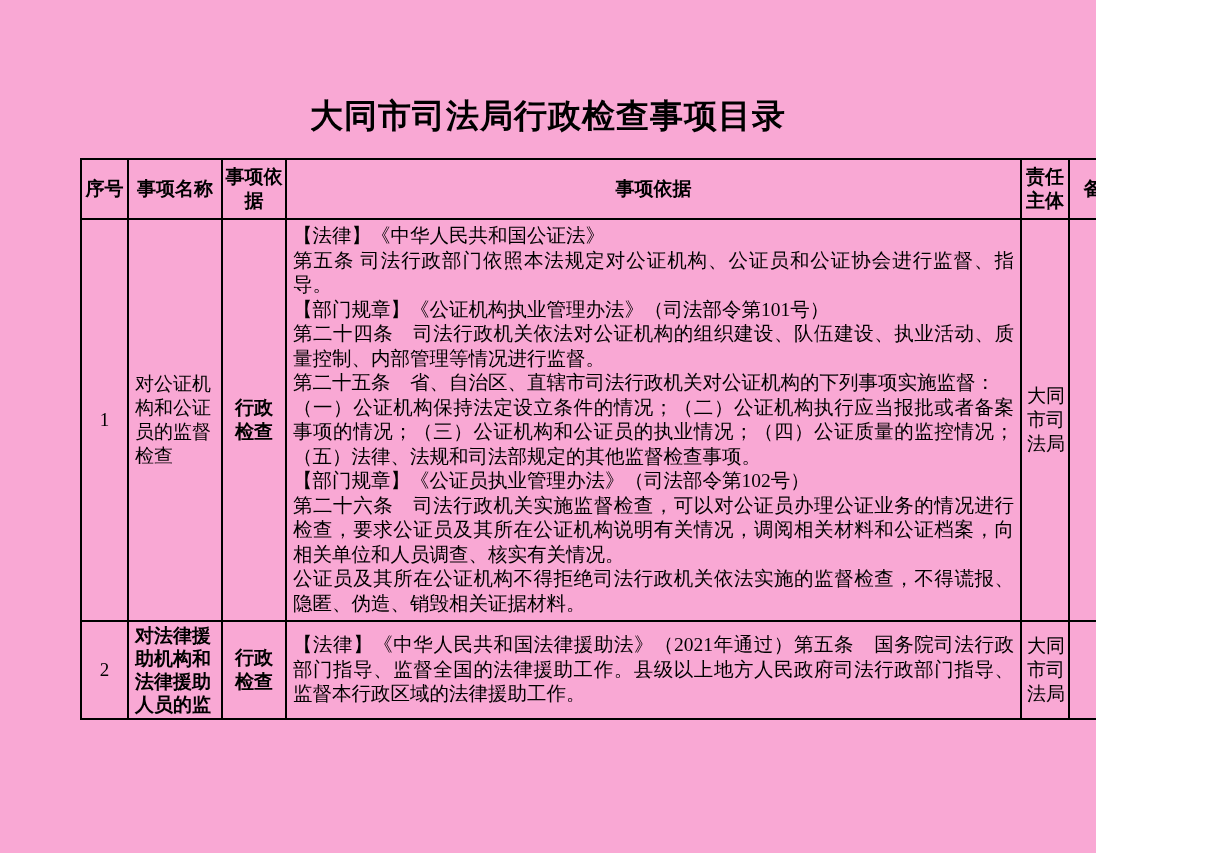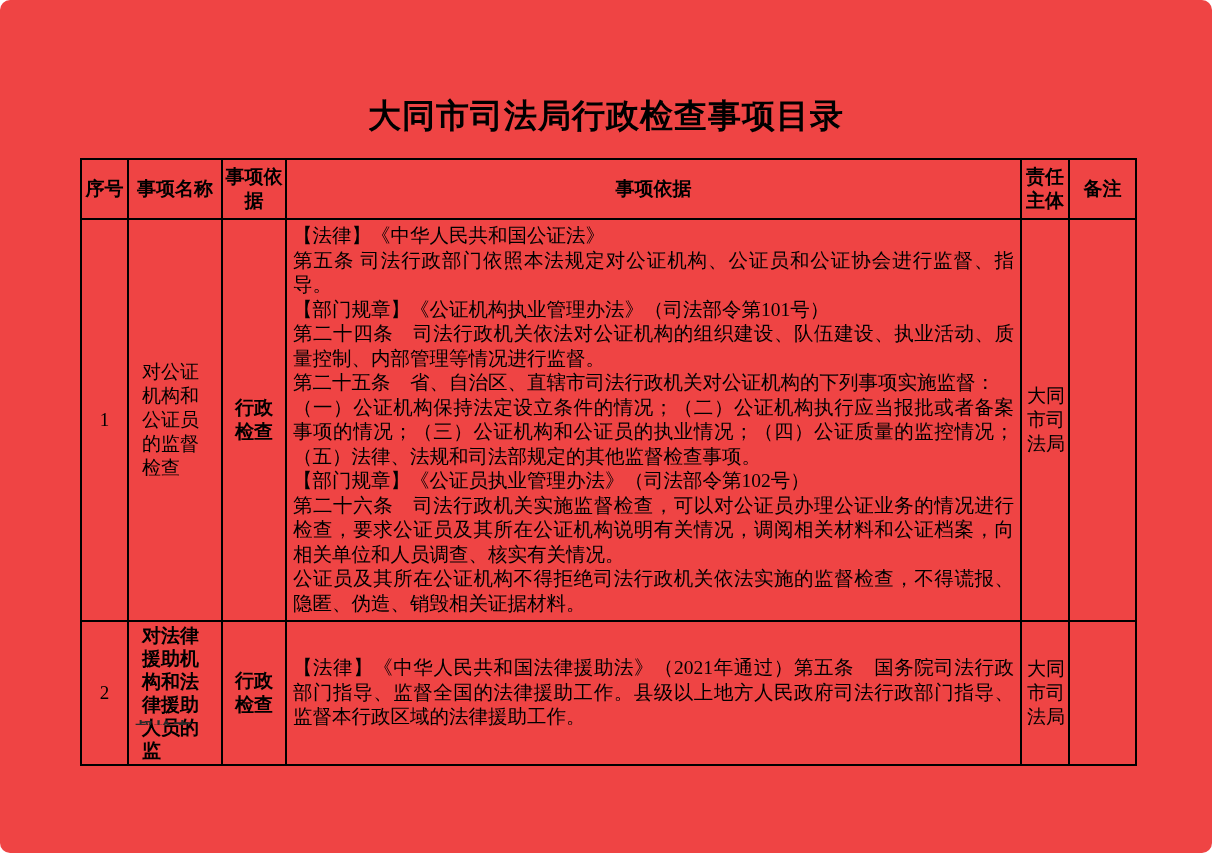--- a/index.html
+++ b/index.html
@@ -1,25 +1,24 @@
 <!DOCTYPE html>
 <html><head>
 <meta charset="utf-8">
 <style>
   * { margin: 0; padding: 0; box-sizing: border-box; }
   html, body { background: #ffffff; }
   .page {
     position: relative;
-    width: 1212px;
+    width: 1096px;
     height: 853px;
-    background: #ef4444;
+    background: #f9a8d4;
     font-family: "Liberation Serif", "DejaVu Serif", serif;
     color: #000000;
     overflow: hidden;
-    border-radius: 10px;
   }
   .doc-title {
     position: absolute;
     top: 94px;
     left: 0;
     width: 100%;
     text-align: center;
     font-size: 33px;
     font-weight: 700;
     letter-spacing: 1px;
@@ -46,21 +45,21 @@
     text-align: center;
     line-height: 24px;
     padding: 0 2px;
     height: 60px;
   }
   tr.row-1 { height: 393px; }
   tr.row-2 { height: 93px; }
   td.seq-cell { text-align: center; font-size: 19px; }
   td.name-cell {
     text-align: left;
-    padding: 2px 13px;
+    padding: 2px 6px;
     font-size: 19px;
     line-height: 24px;
     word-break: break-all;
   }
   td.type-cell {
     text-align: center;
     padding: 0 6px;
     font-size: 19px;
     line-height: 24px;
     word-break: break-all;

